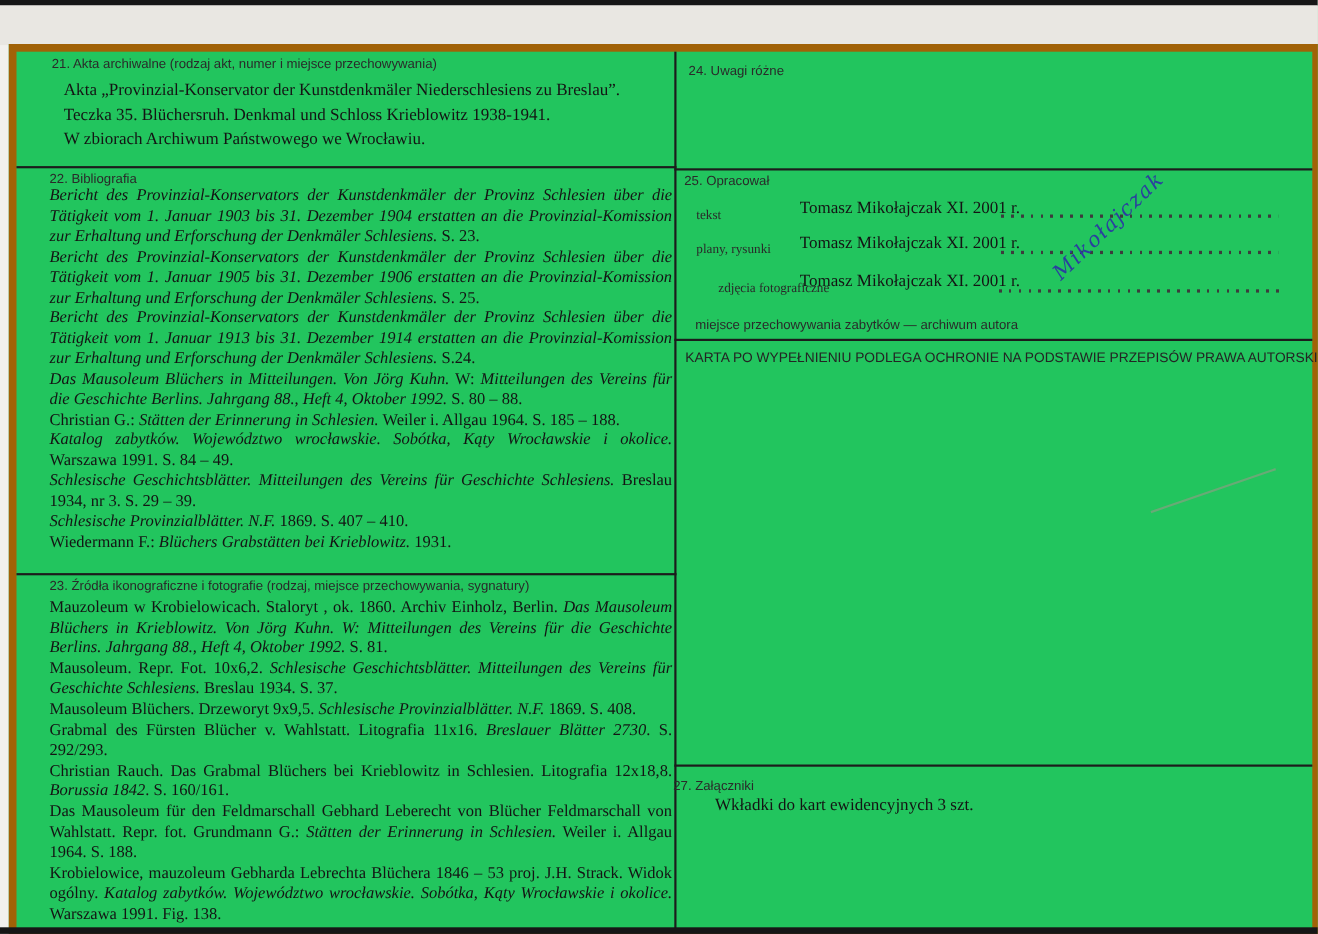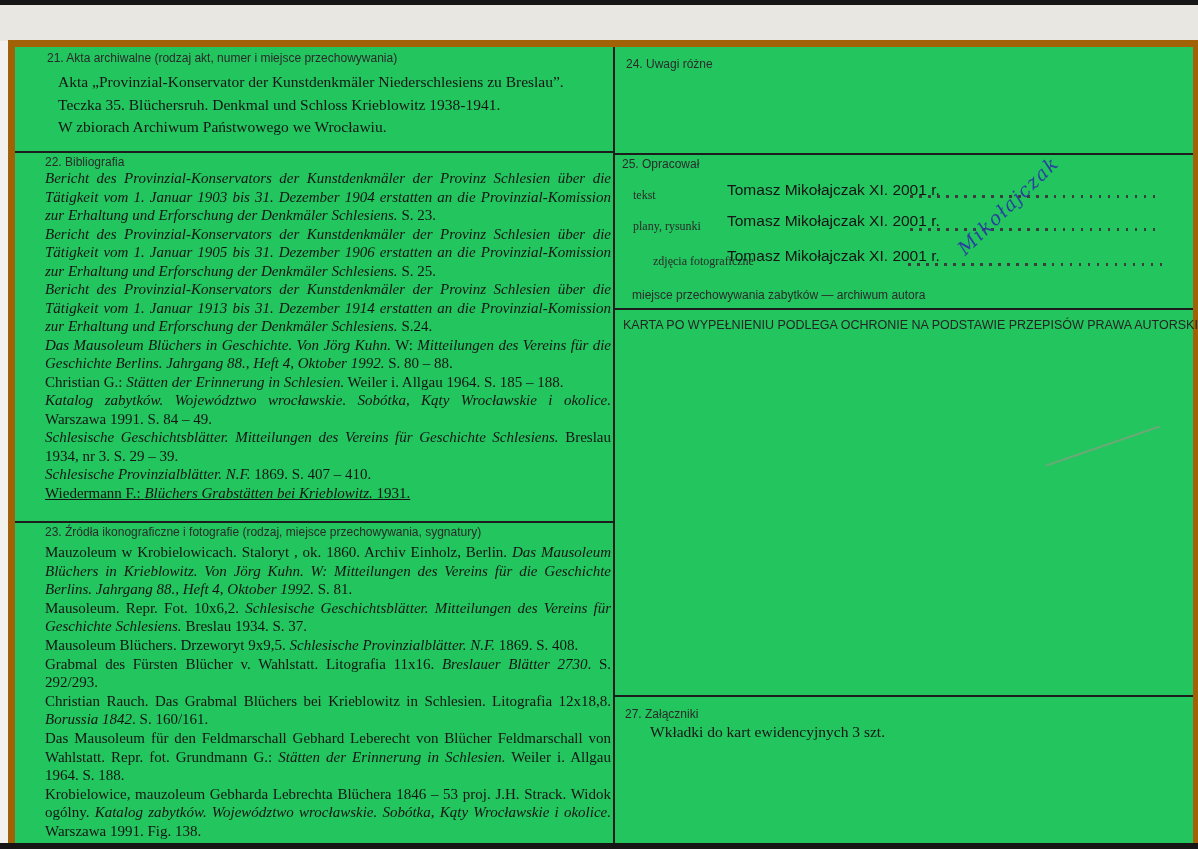--- a/index.html
+++ b/index.html
@@ -25,30 +25,30 @@
 
   .sec-header{
     position:absolute;
     font-family:"Liberation Sans",sans-serif;
     font-size:12px;color:#2a2a2a;white-space:nowrap;
   }
   .serif{font-family:"Liberation Serif",serif;color:#141414;}
   .bib-block{position:absolute;}
   .bib-block p{margin:0;text-align:justify;}
   .it{font-style:italic;}
-  .u{text-decoration:underline;}
+  .u{}
 
   .s21-body{position:absolute;left:43px;top:24px;width:545px;font-size:15.5px;line-height:22.5px;}
   .s21-body p{margin:0;}
 
   .s22-body{left:30px;top:122px;width:566px;font-size:15px;line-height:18.5px;}
   .s23-body{left:30px;top:496px;width:566px;font-size:15px;line-height:18.6px;}
 
   .row-label{position:absolute;font-size:12px;color:#2a2a2a;white-space:nowrap;font-family:Liberation Serif, serif;}
-  .row-value{position:absolute;font-family:Liberation Sans, sans-serif;font-size:15.5px;color:#141414;white-space:nowrap;}
+  .row-value{position:absolute;font-family:Liberation Serif, serif;font-size:15.5px;color:#141414;white-space:nowrap;}
   .dots{
     position:absolute;height:3px;
     background-image:repeating-linear-gradient(to right,#3c3c3c 0 2.5px,transparent 2.5px 9px);
   }
   .negatives-note{position:absolute;font-size:12px;color:#2a2a2a;white-space:nowrap;}
   .notice{position:absolute;font-size:12.5px;color:#242424;white-space:nowrap;}
   .signature{
     position:absolute;left:953px;top:190px;
     color:#2b3f9f;
     font-family:"DejaVu Serif",serif;font-style:italic;
@@ -84,21 +84,21 @@
         <p>Akta „Provinzial-Konservator der Kunstdenkmäler Niederschlesiens zu Breslau”.</p>
         <p>Teczka 35. Blüchersruh. Denkmal und Schloss Krieblowitz 1938-1941.</p>
         <p>W zbiorach Archiwum Państwowego we Wrocławiu.</p>
       </div>
 
     <div class="sec-header" style="left:30px;top:108px;">22. Bibliografia</div>
     <div class="bib-block serif s22-body">
         <p><span class="it">Bericht des Provinzial-Konservators der Kunstdenkmäler der Provinz Schlesien über die Tätigkeit vom 1. Januar 1903 bis 31. Dezember 1904 erstatten an die Provinzial-Komission zur Erhaltung und Erforschung der Denkmäler Schlesiens.</span><span> S. 23.</span></p>
         <p><span class="it">Bericht des Provinzial-Konservators der Kunstdenkmäler der Provinz Schlesien über die Tätigkeit vom 1. Januar 1905 bis 31. Dezember 1906 erstatten an die Provinzial-Komission zur Erhaltung und Erforschung der Denkmäler Schlesiens.</span><span> S. 25.</span></p>
         <p><span class="it">Bericht des Provinzial-Konservators der Kunstdenkmäler der Provinz Schlesien über die Tätigkeit vom 1. Januar 1913 bis 31. Dezember 1914 erstatten an die Provinzial-Komission zur Erhaltung und Erforschung der Denkmäler Schlesiens.</span><span> S.24.</span></p>
-        <p><span class="it">Das Mausoleum Blüchers in Geschichte. Von Jörg Kuhn.</span><span> W: </span><span class="it">Mitteilungen des Vereins für die Geschichte Berlins. Jahrgang 88., Heft 4, Oktober 1992.</span><span> S. 80 – 88.</span></p>
+        <p><span class="it">Das Mausoleum Blüchers in Mitteilungen. Von Jörg Kuhn.</span><span> W: </span><span class="it">Mitteilungen des Vereins für die Geschichte Berlins. Jahrgang 88., Heft 4, Oktober 1992.</span><span> S. 80 – 88.</span></p>
         <p><span>Christian G.: </span><span class="it">Stätten der Erinnerung in Schlesien.</span><span> Weiler i. Allgau 1964. S. 185 – 188.</span></p>
         <p><span class="it">Katalog zabytków. Województwo wrocławskie. Sobótka, Kąty Wrocławskie i okolice.</span><span> Warszawa 1991. S. 84 – 49.</span></p>
         <p><span class="it">Schlesische Geschichtsblätter. Mitteilungen des Vereins für Geschichte Schlesiens.</span><span> Breslau 1934, nr 3. S. 29 – 39.</span></p>
         <p><span class="it">Schlesische Provinzialblätter. N.F.</span><span> 1869. S. 407 – 410.</span></p>
         <p><span class="u">Wiedermann F.: </span><span class="it u">Blüchers Grabstätten bei Krieblowitz.</span><span class="u"> 1931.</span></p>
       </div>
 
     <div class="sec-header" style="left:30px;top:478px;">23. Źródła ikonograficzne i fotografie (rodzaj, miejsce przechowywania, sygnatury)</div>
     <div class="bib-block serif s23-body">
         <p><span>Mauzoleum w Krobielowicach. Staloryt , ok. 1860. Archiv Einholz, Berlin. </span><span class="it">Das Mausoleum Blüchers in Krieblowitz. Von Jörg Kuhn. W: Mitteilungen des Vereins für die Geschichte Berlins. Jahrgang 88., Heft 4, Oktober 1992.</span><span> S. 81.</span></p>
@@ -126,20 +126,20 @@
     <div class="row-value" style="left:712px;top:200px;">Tomasz Mikołajczak XI. 2001 r.</div>
     <div class="dots" style="left:893px;top:216px;width:256px;"></div>
 
     <div class="signature">Mikołajczak</div>
 
     <div class="negatives-note" style="left:617px;top:241px;">miejsce przechowywania zabytków — archiwum autora</div>
 
     <div class="notice" style="left:608px;top:271px;">KARTA PO WYPEŁNIENIU PODLEGA OCHRONIE NA PODSTAWIE PRZEPISÓW PRAWA AUTORSKIEGO</div>
 
 
-    <div class="sec-header" style="left:610px;top:660px;text-align:center;">27. Załączniki</div>
+    <div class="sec-header" style="left:597px;top:660px;text-align:center;">27. Załączniki</div>
     <div class="s27-body serif">Wkładki do kart ewidencyjnych 3 szt.</div>
 
     <div class="pink-streak"></div>
   </div>
 
   <div class="strip-bottom"></div>
 </div>
 
 </body></html>

